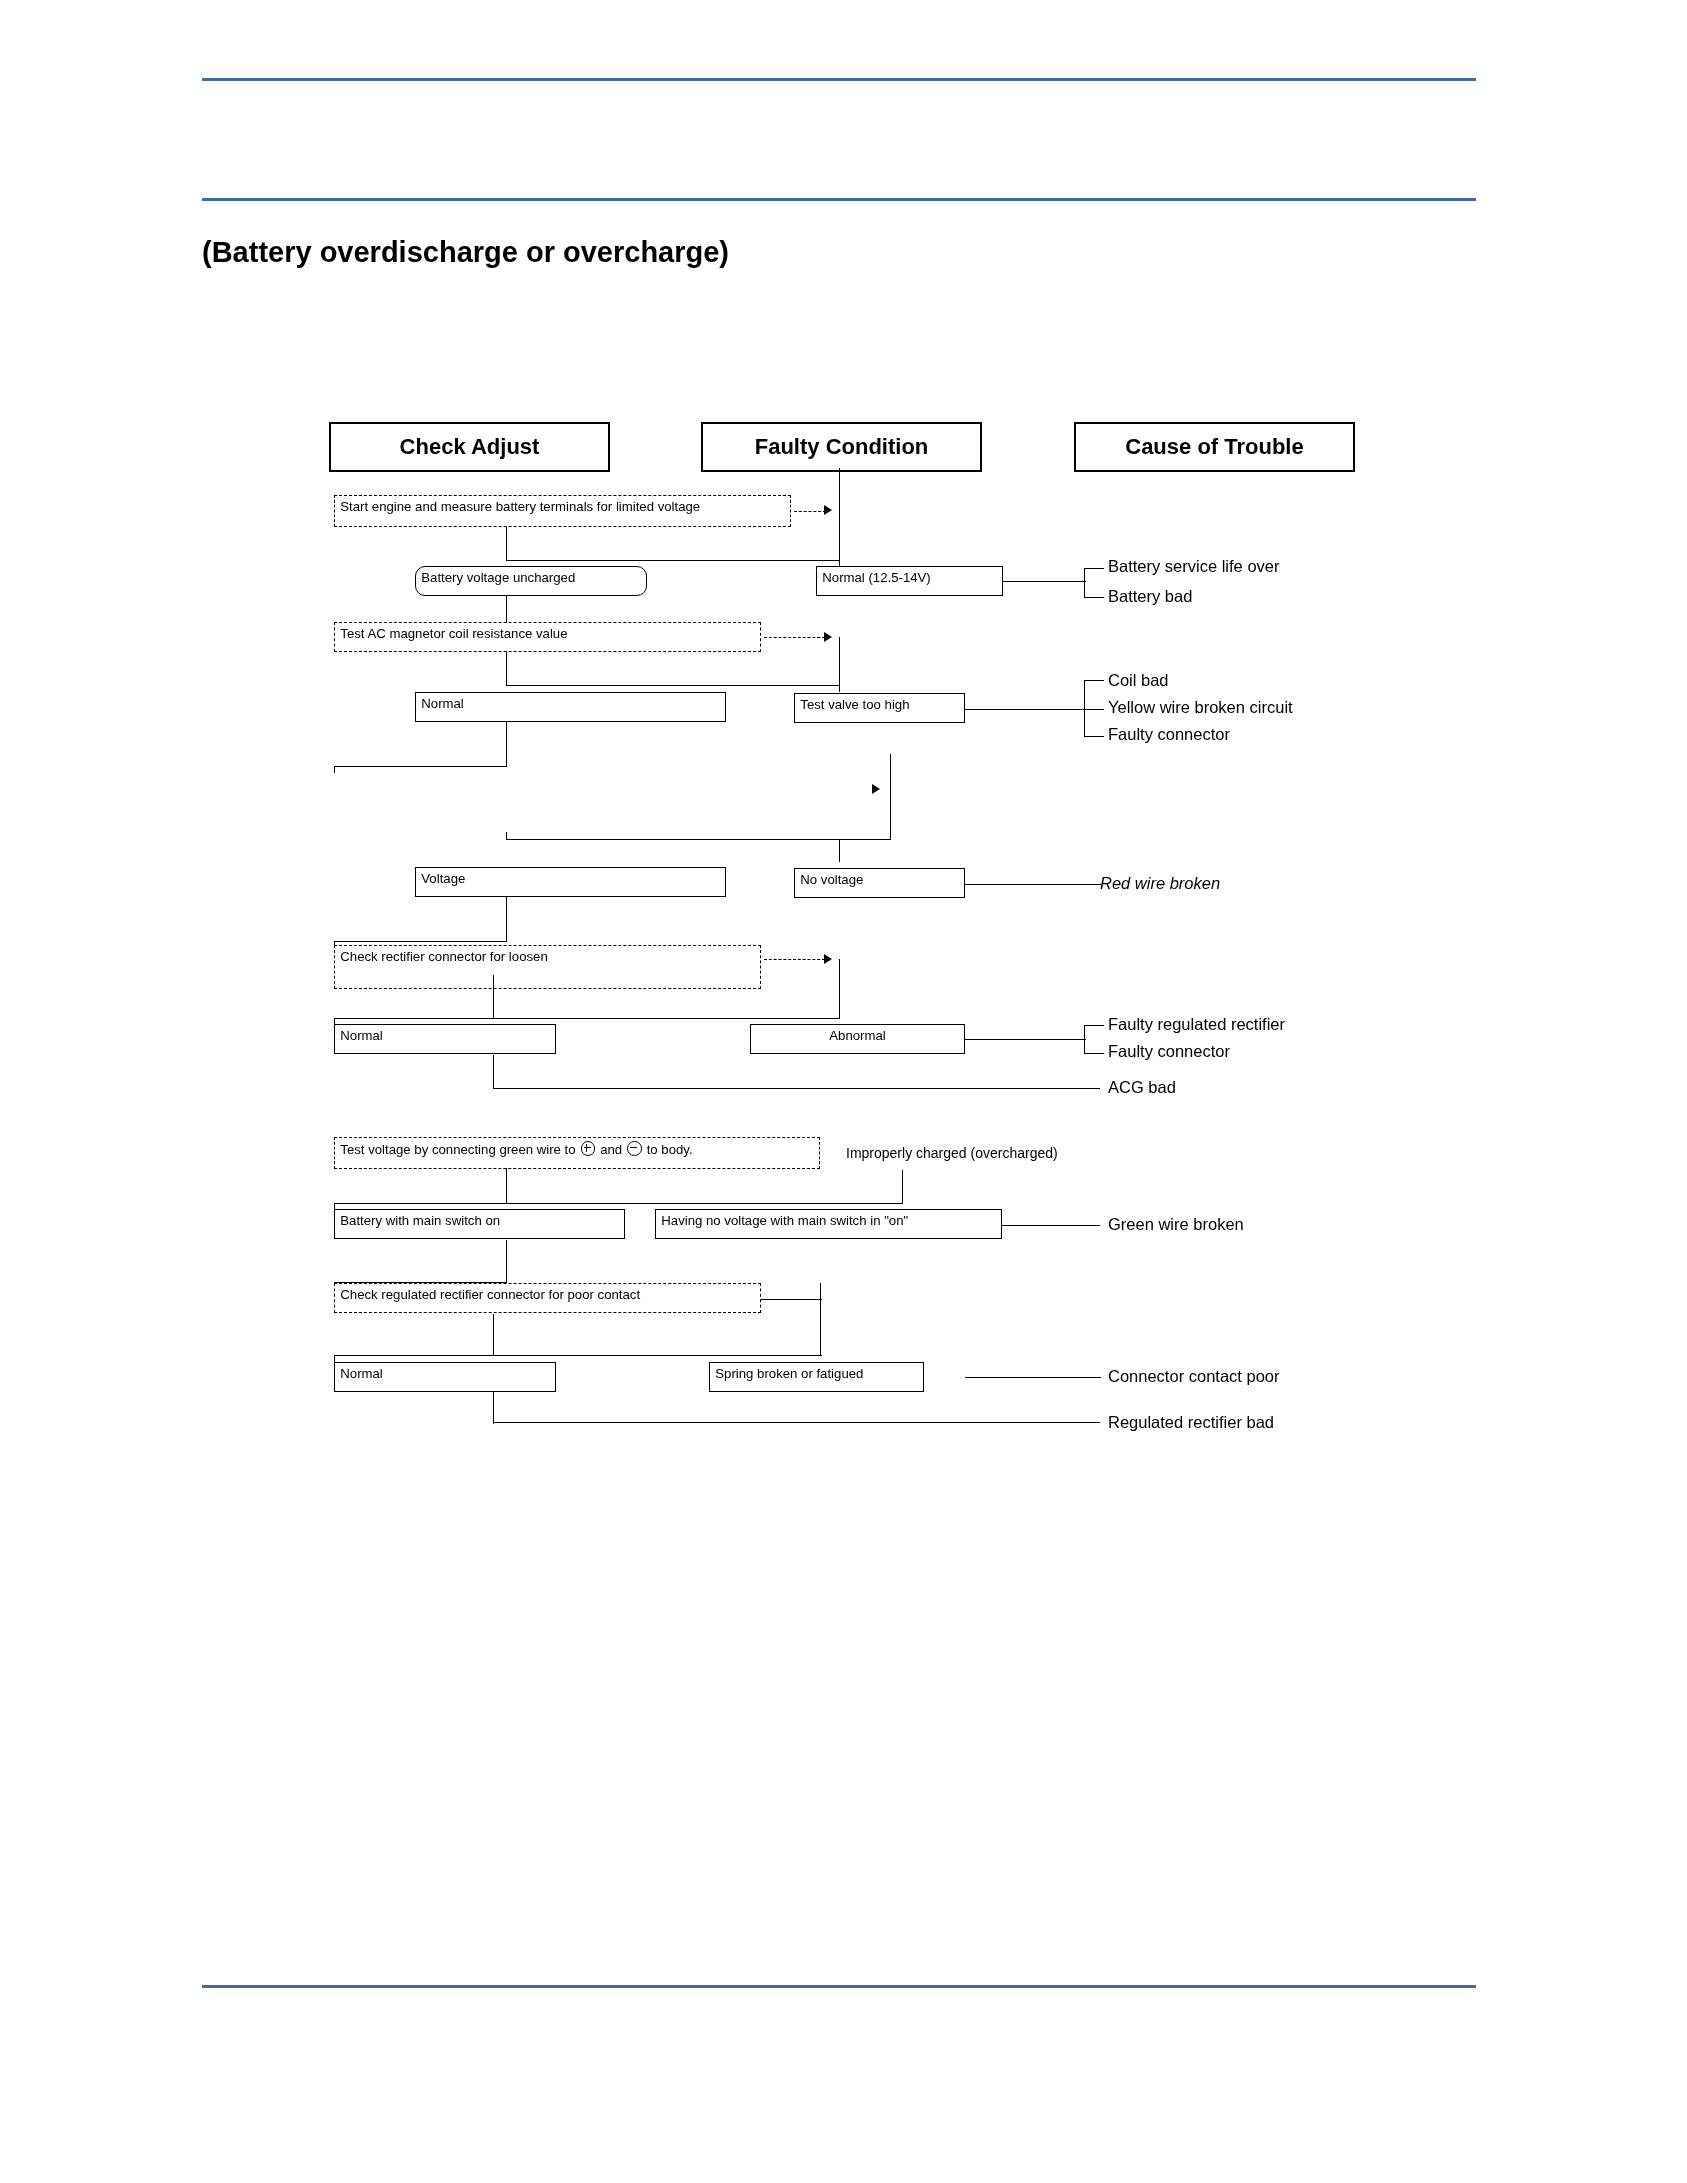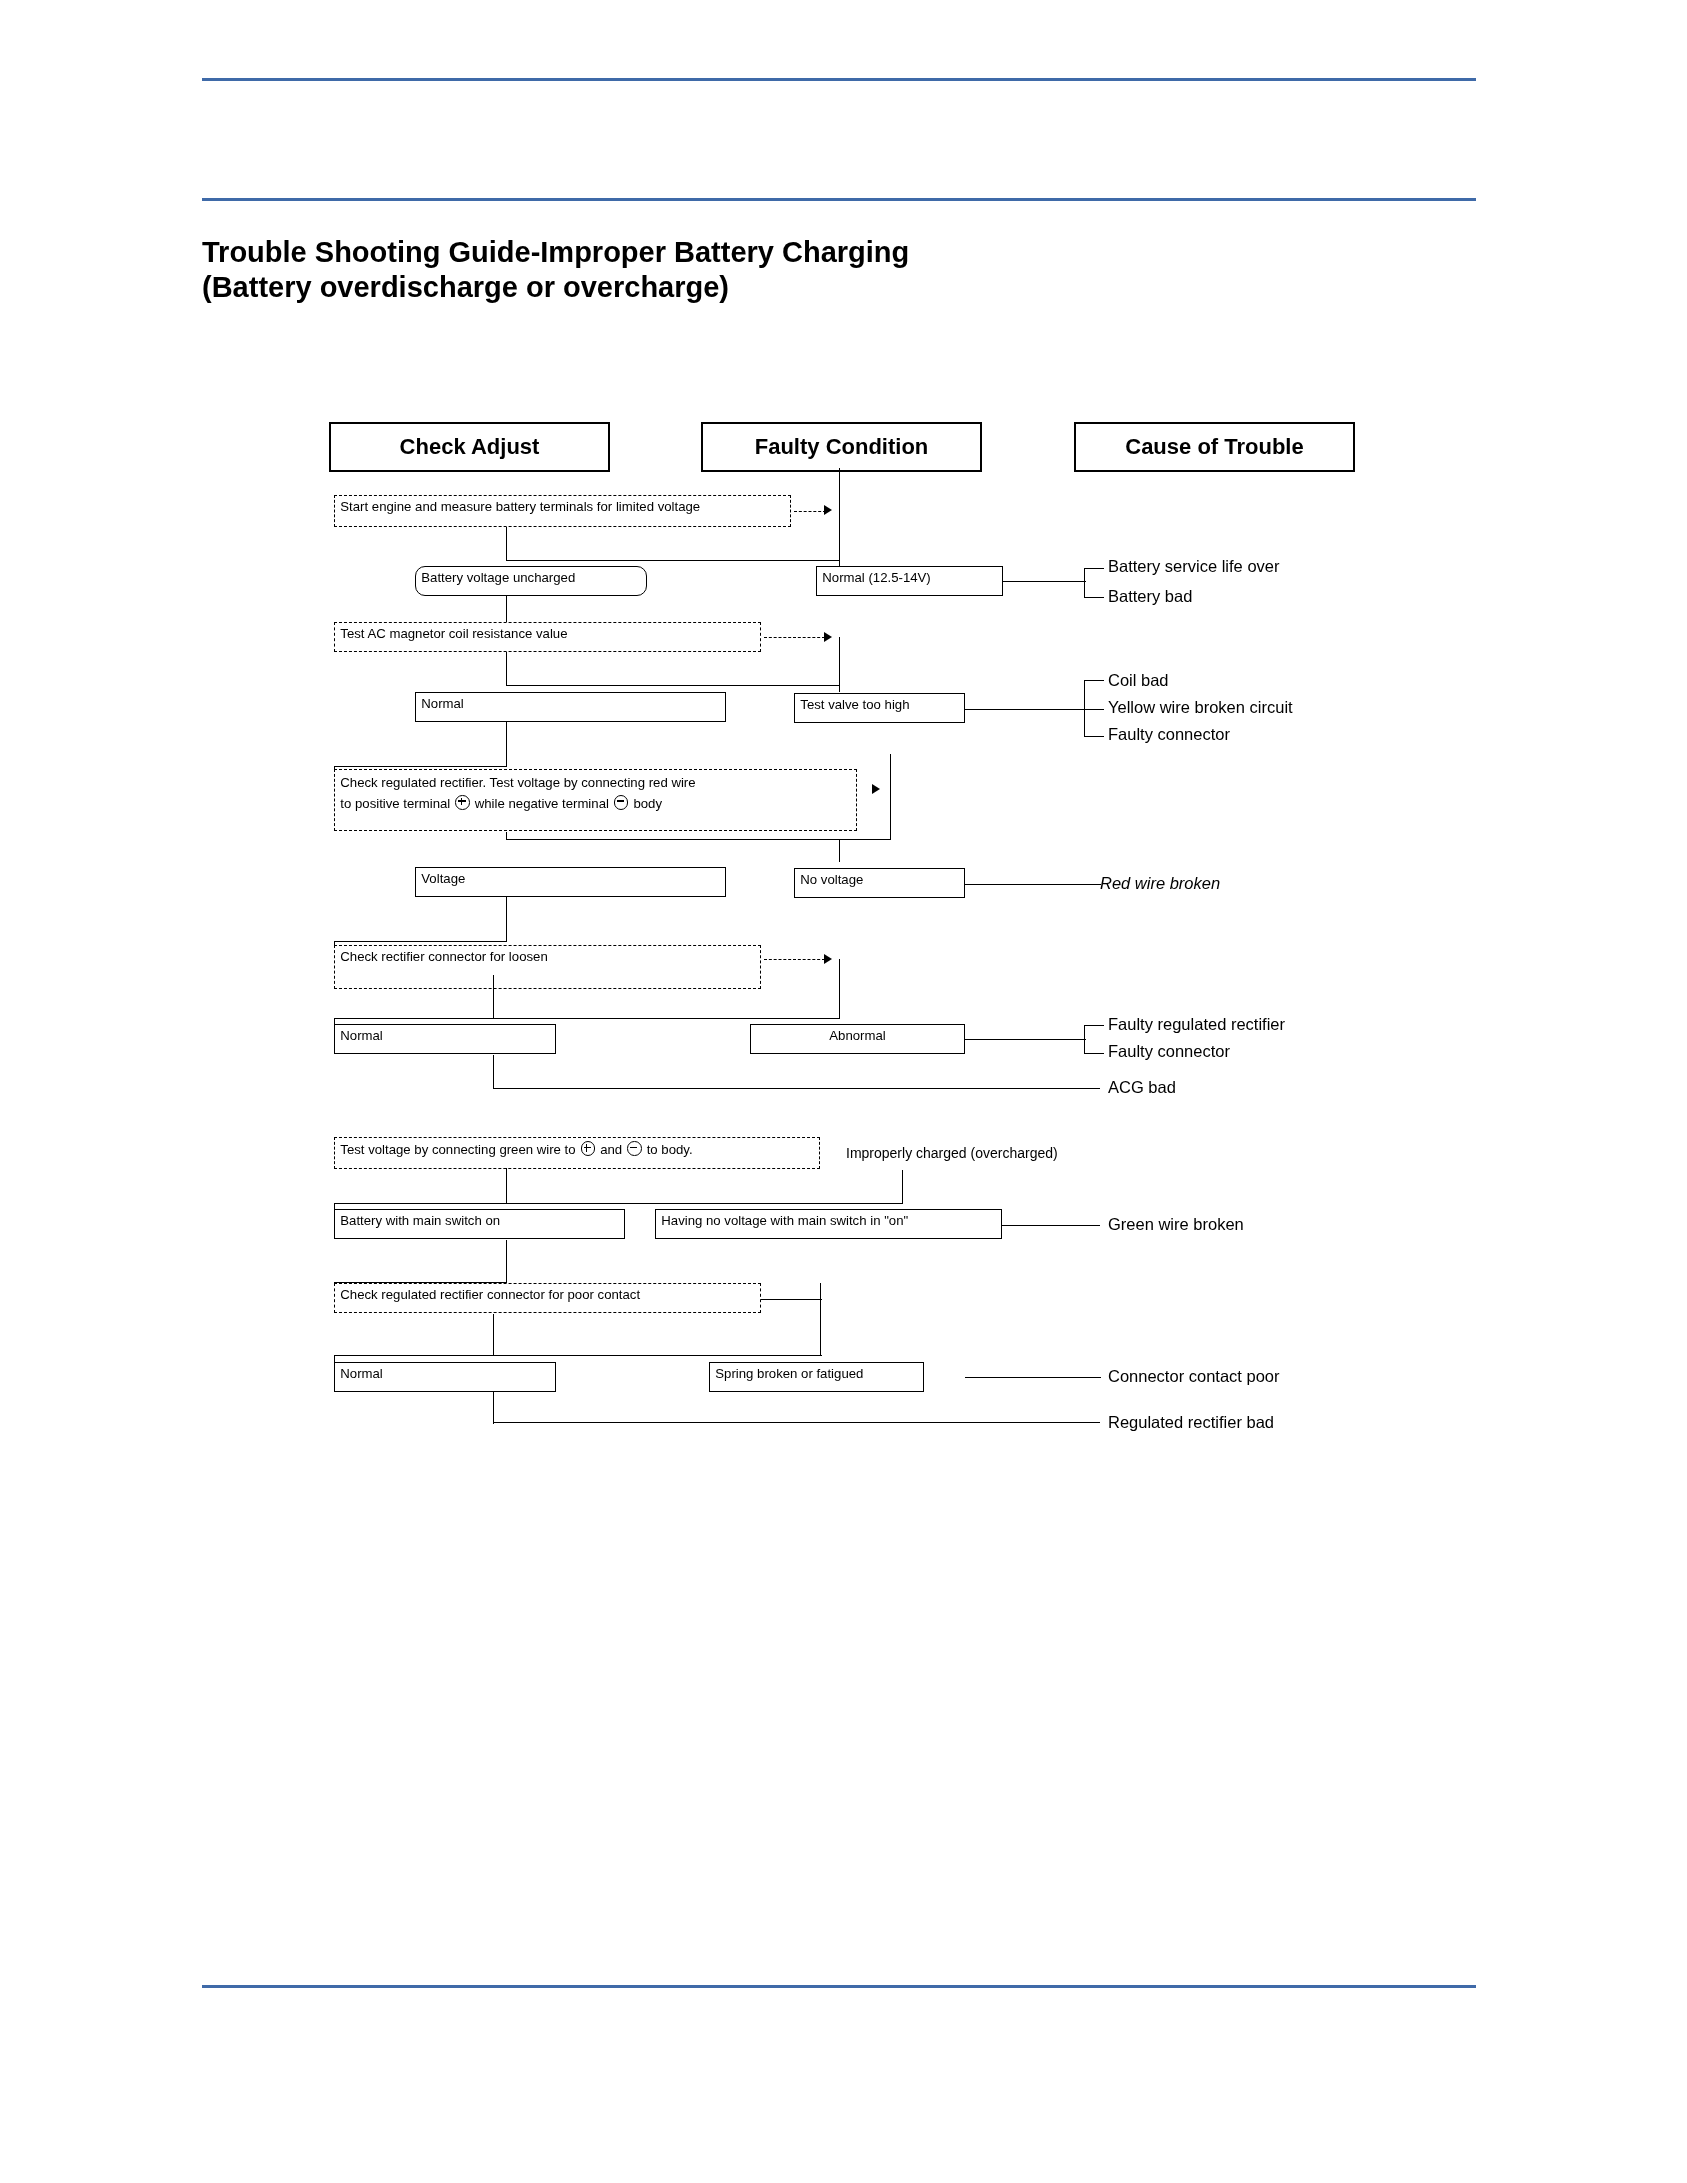--- a/index.html
+++ b/index.html
@@ -143,21 +143,20 @@
 </style>
 </head>
 <body>
 
 <div class="page">
 
   <div class="rule rule-top"></div>
   <div class="rule rule-mid"></div>
 
   <div class="doc-title">
-    <div>Trouble Shooting Guide-Improper Battery Charging</div>
     <div>(Battery overdischarge or overcharge)</div>
   </div>
 
   <div class="diagram">
 
     <div class="col-head" style="left:329px; top:422px; width:277px;">Check Adjust</div>
     <div class="col-head" style="left:701px; top:422px; width:277px;">Faulty Condition</div>
     <div class="col-head" style="left:1074px; top:422px; width:277px;">Cause of Trouble</div>
 
     <div class="ln v" style="left:839px; top:468px; height:110px;"></div>
@@ -202,24 +201,20 @@
     <div class="ln h" style="left:1084px; top:709px; width:20px;"></div>
     <div class="ln h" style="left:1084px; top:736px; width:20px;"></div>
     <div class="cause" style="left:1108px; top:670px;">Coil bad</div>
     <div class="cause" style="left:1108px; top:697px;">Yellow wire broken circuit</div>
     <div class="cause" style="left:1108px; top:724px;">Faulty connector</div>
 
     <div class="ln v" style="left:506px; top:722px; height:45px;"></div>
     <div class="ln h" style="left:334px; top:766px; width:173px;"></div>
     <div class="ln v" style="left:334px; top:766px; height:6.6px;"></div>
 
-    <div class="box dashed two-line" style="left:334px; top:769px; width:523px; height:62px; line-height:1.55;">
-      <span>Check regulated rectifier.  Test voltage by connecting red wire</span><br>
-      <span>to positive terminal </span><span class="circ plus"></span><span> while negative terminal </span><span class="circ"></span><span> body</span>
-    </div>
     <div class="arrow" style="left:872px; top:784px;"></div>
 
     <div class="ln v" style="left:890px; top:754px; height:86px;"></div>
     <div class="ln h" style="left:506px; top:839px; width:385px;"></div>
     <div class="ln v" style="left:506px; top:832px; height:8px;"></div>
     <div class="ln v" style="left:839px; top:839px; height:22.5px;"></div>
 
     <div class="box" style="left:415px; top:867px; width:311px; height:30px;">Voltage</div>
     <div class="box" style="left:794px; top:868px; width:171px; height:30px;">No voltage</div>
 

